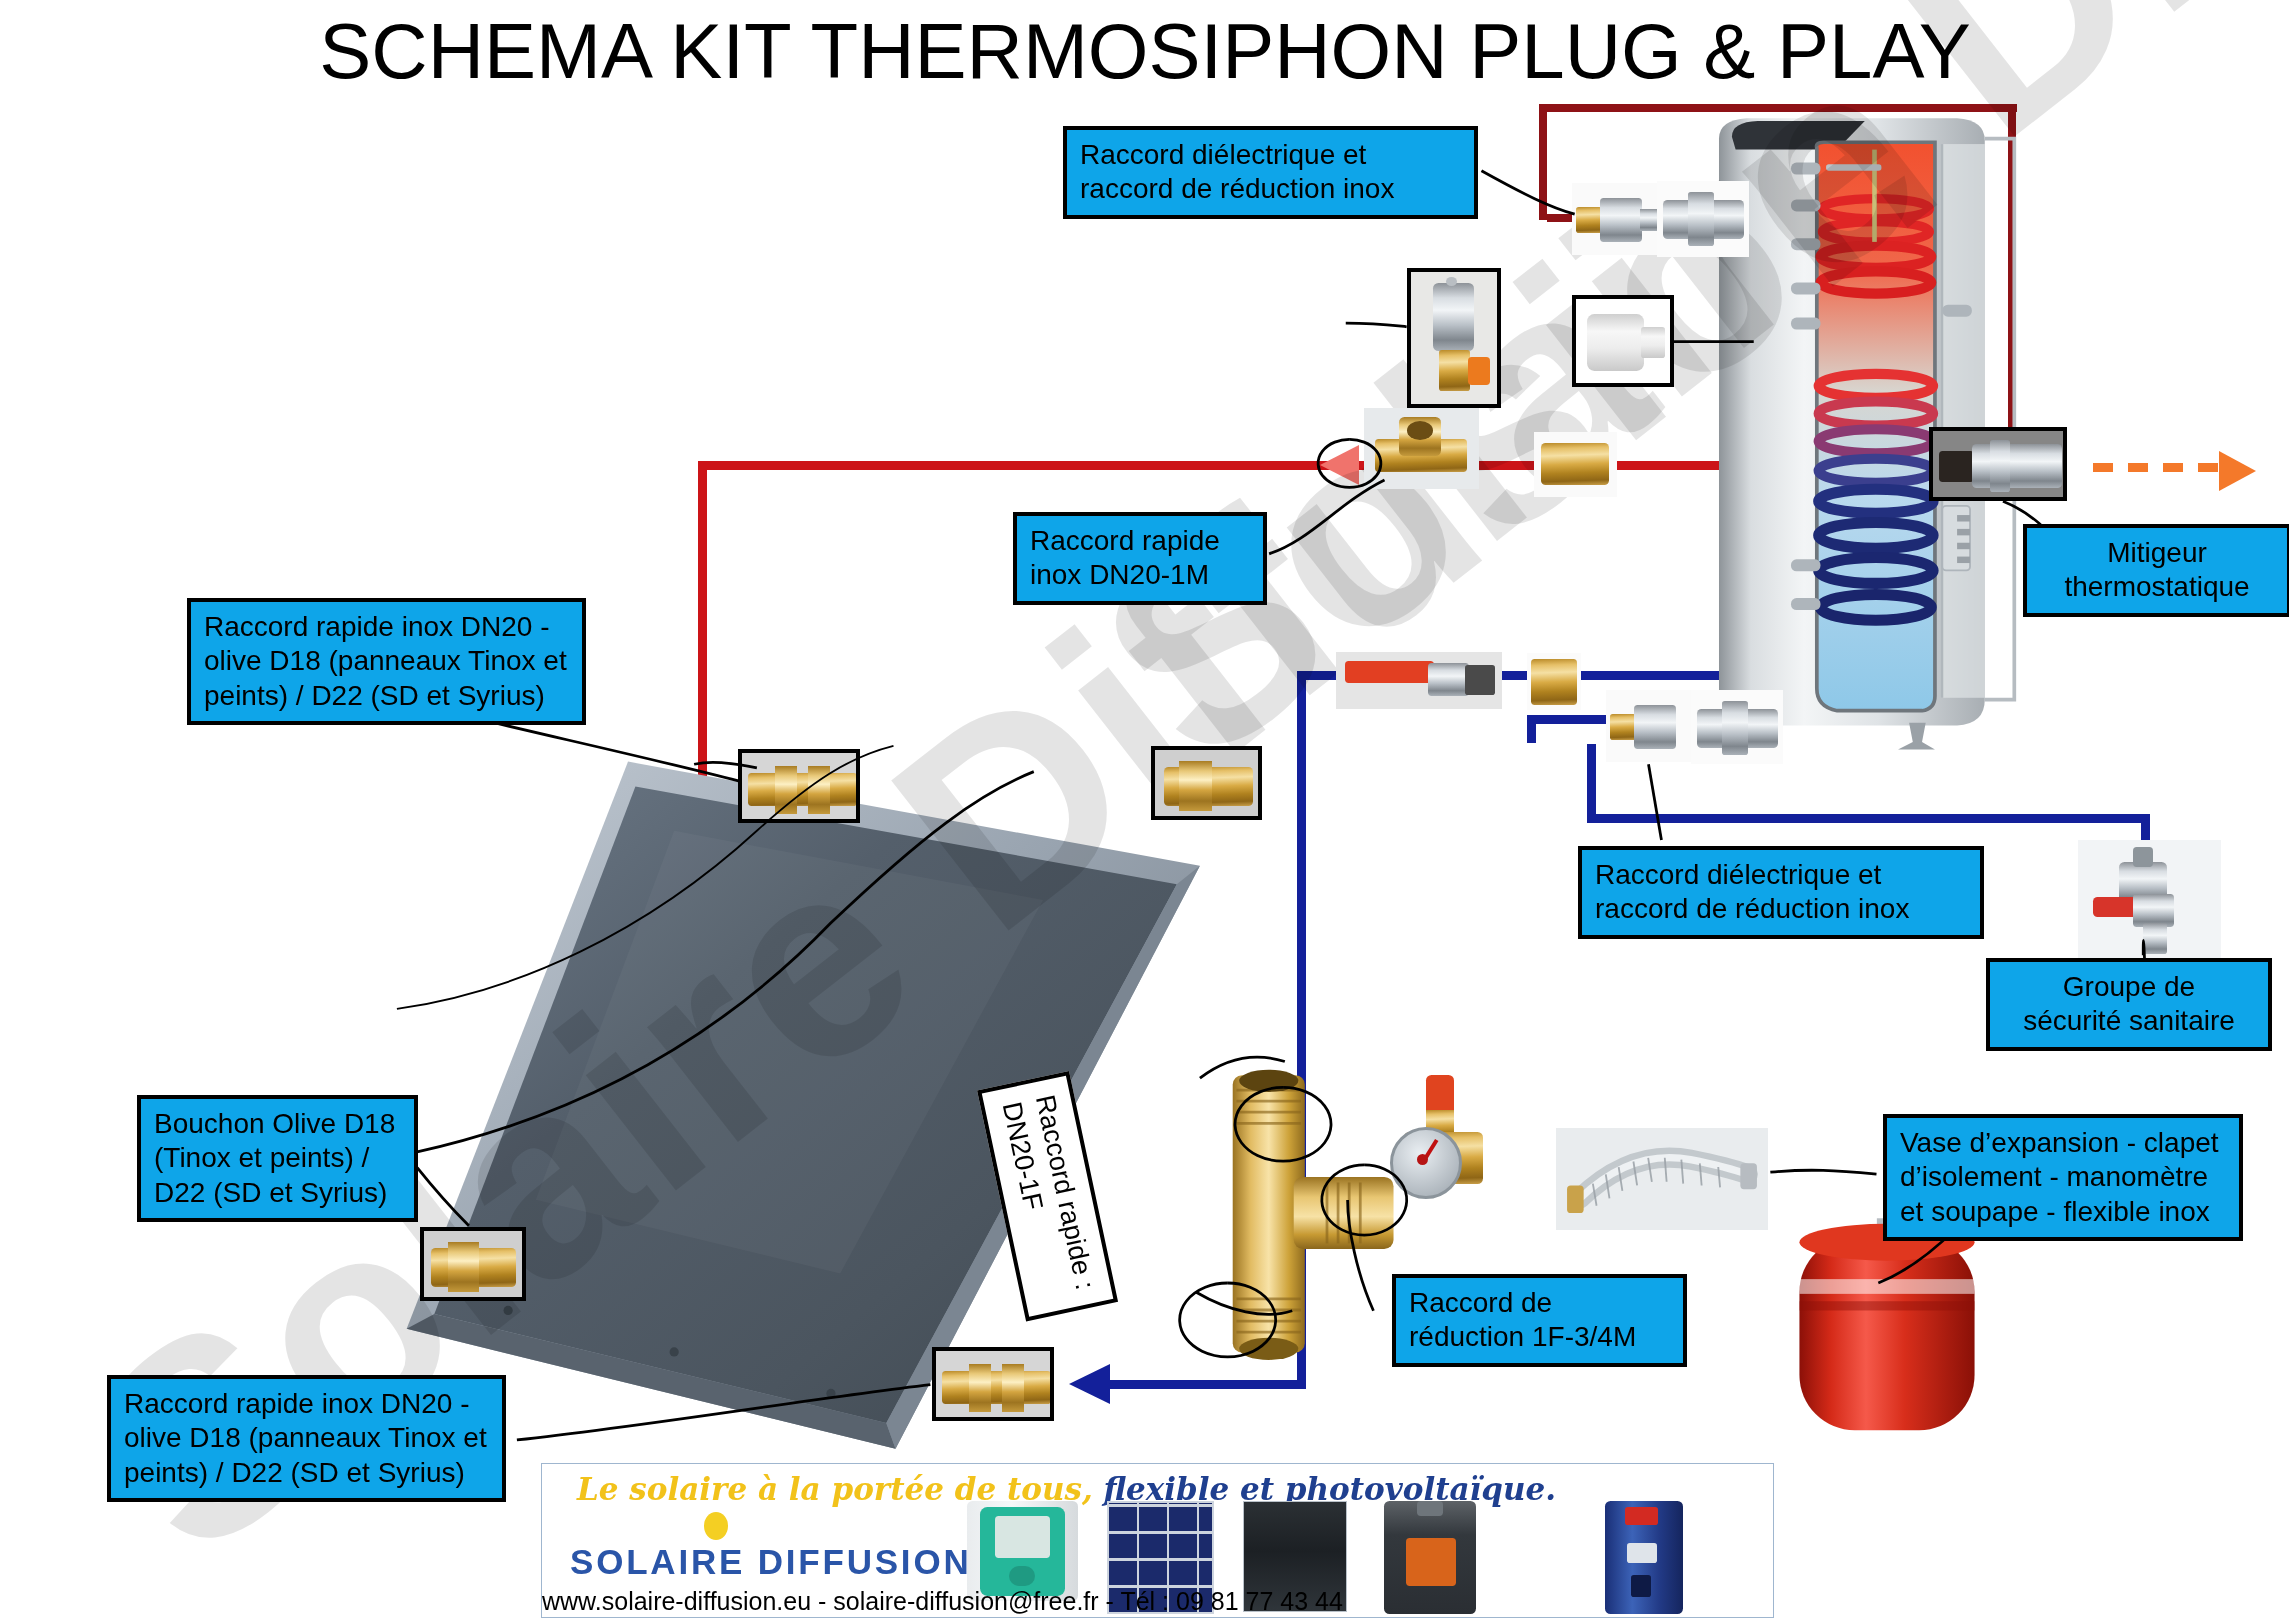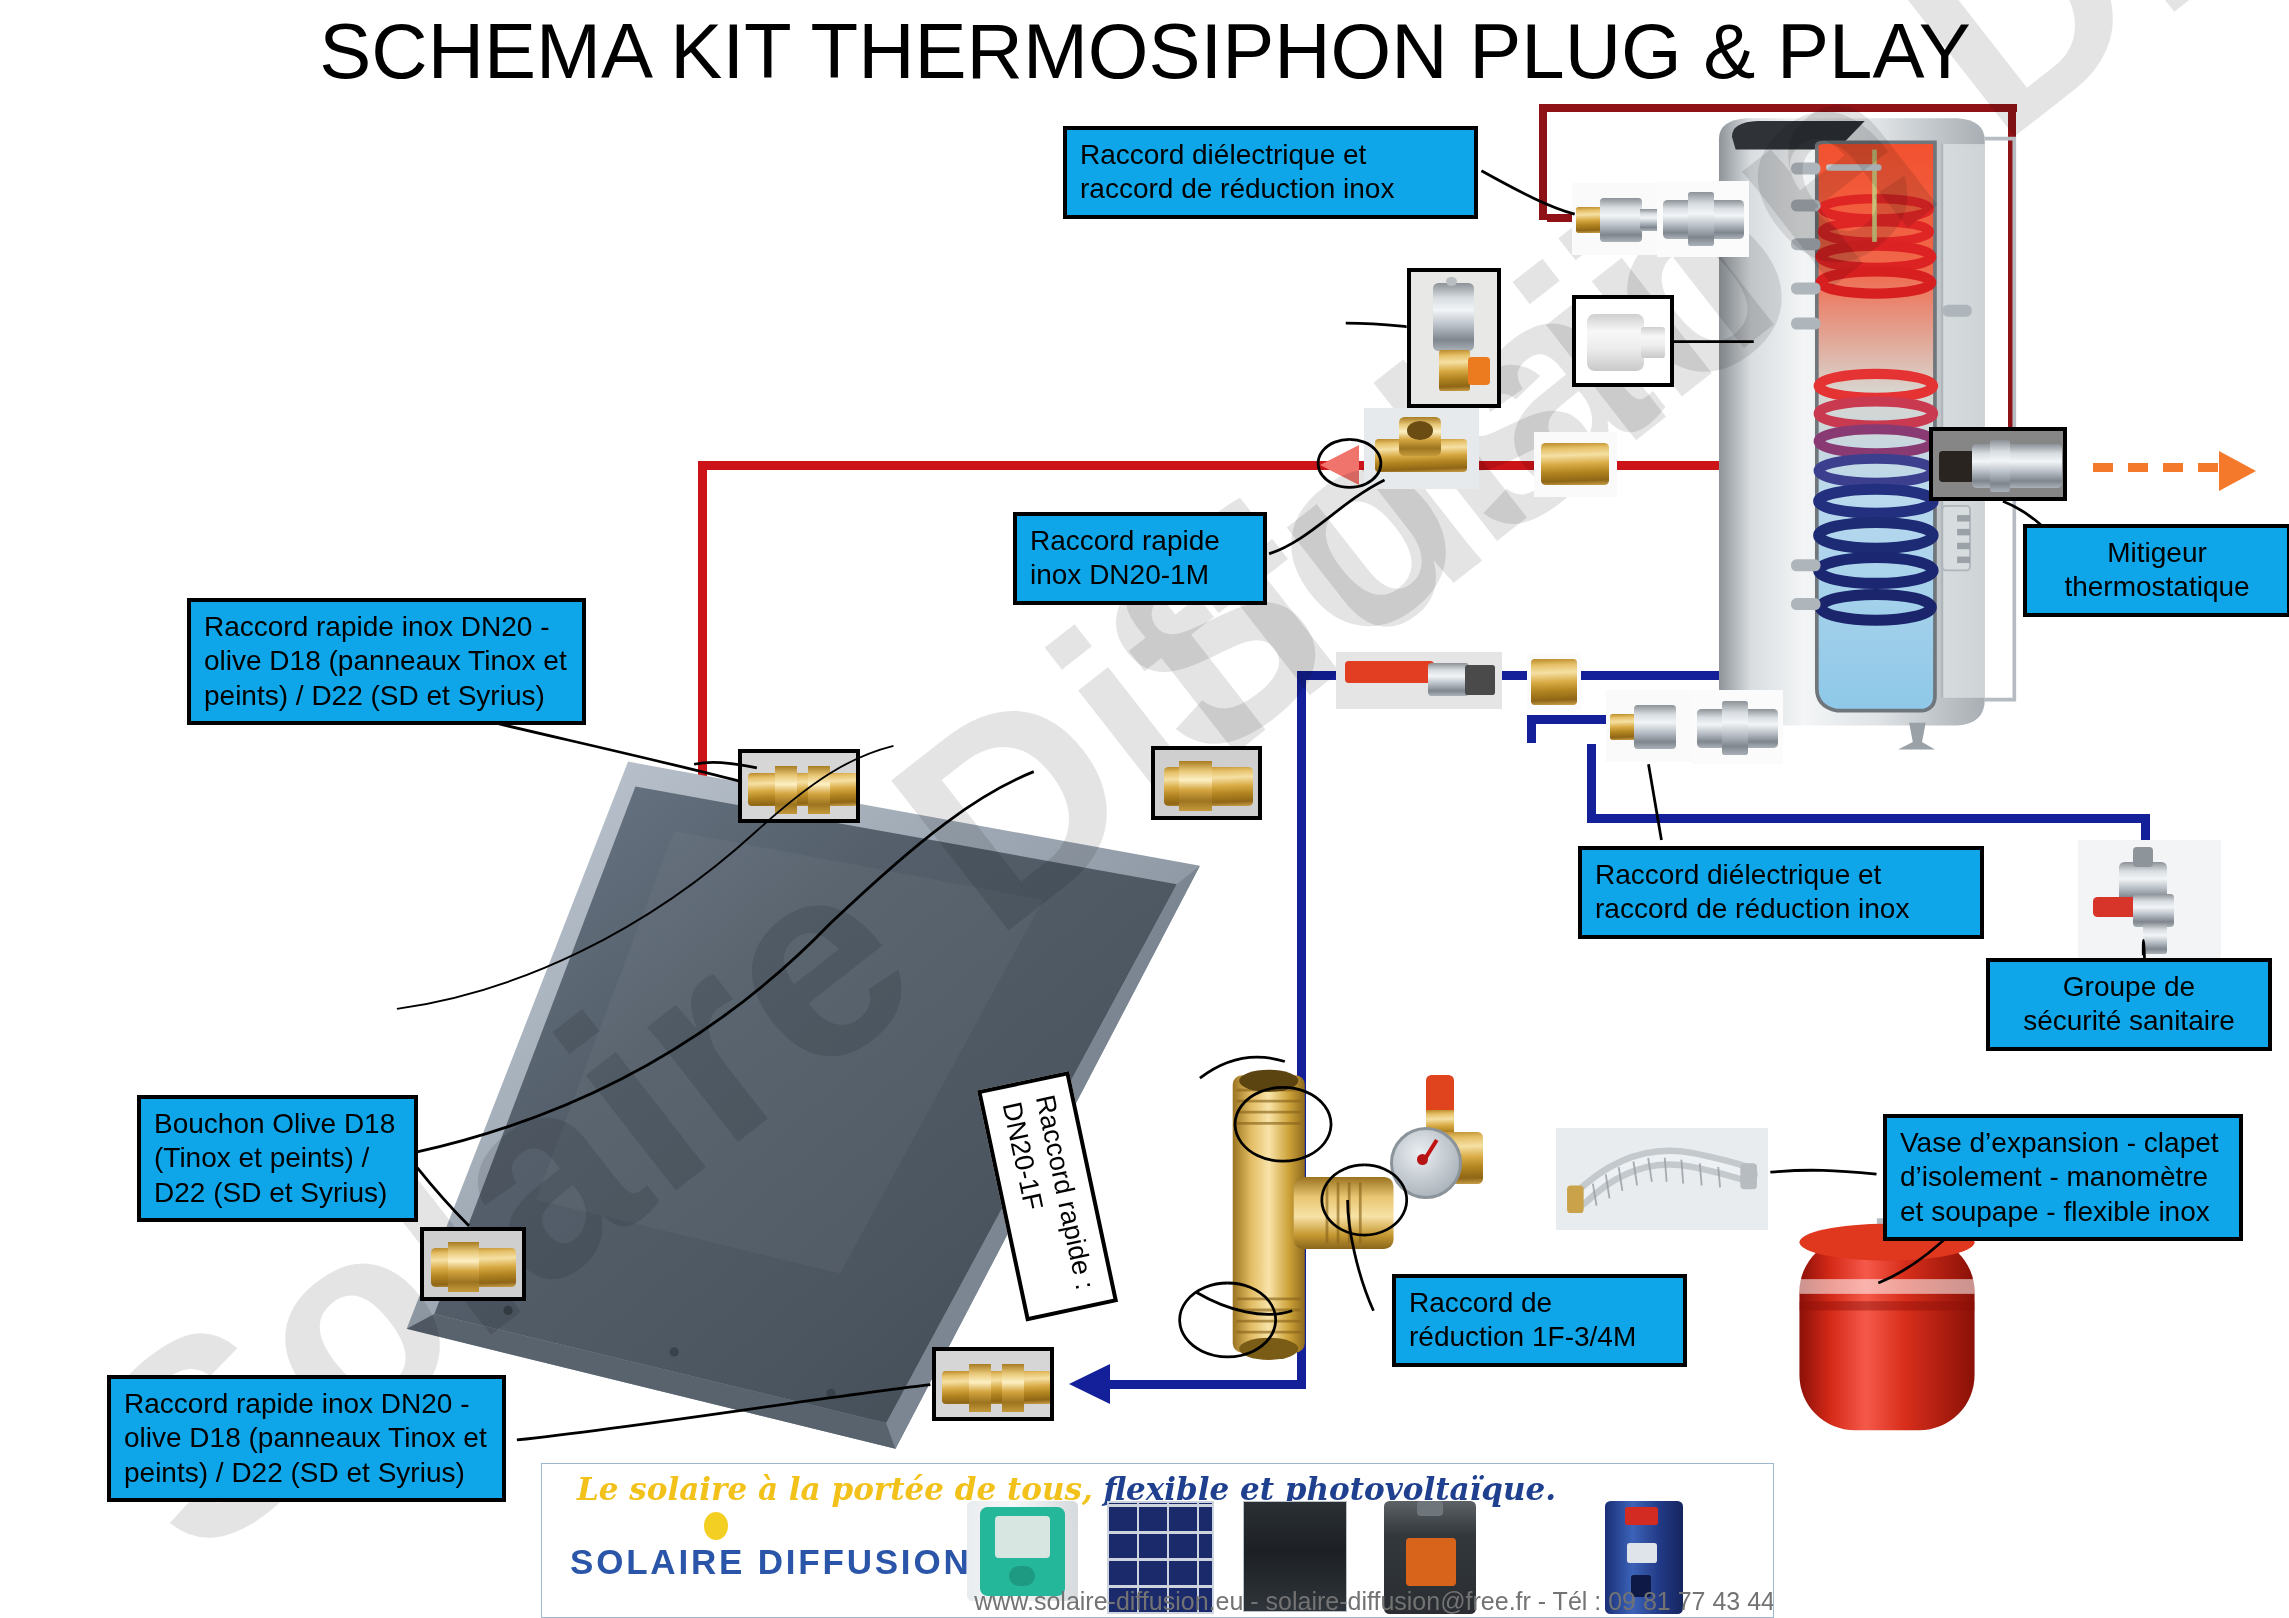--- a/index.html
+++ b/index.html
@@ -78,22 +78,22 @@
           overflow:hidden;}
   #banner .bslogan{position:absolute;left:35px;top:7.4px;width:1172px;
           font-family:"DejaVu Serif",serif;font-style:italic;font-weight:bold;
           font-size:31px;white-space:nowrap;}
   #banner .bslogan .y{color:#f2c21a;}
   #banner .bslogan .b{color:#1f3f8f;}
   #banner .bname{position:absolute;left:28px;top:78px;font-size:35px;font-weight:bold;
           color:#2a55a8;letter-spacing:2.8px;font-family:"Liberation Sans",sans-serif;}
   #banner .sun{position:absolute;left:162px;top:48px;width:24px;height:28px;
           border-radius:50%;background:#f4cf23;}
-  #banner .burl{position:absolute;left:0;top:123px;width:1233px;text-align:right;
-          font-size:25px;color:#737373;font-family:"Liberation Sans",sans-serif;}
+  #banner .burl{position:absolute;left:0;top:123px;width:1233px;text-align:left;
+          font-size:25px;color:#000000;font-family:"Liberation Sans",sans-serif;}
   .bprod{position:absolute;top:37px;}
 </style>
 </head>
 <body>
 
 <div id="stage">
 
   <div class="wm wm1">Solaire Diffusion</div>
   <div class="wm wm2">Solaire Diffusion</div>
 

